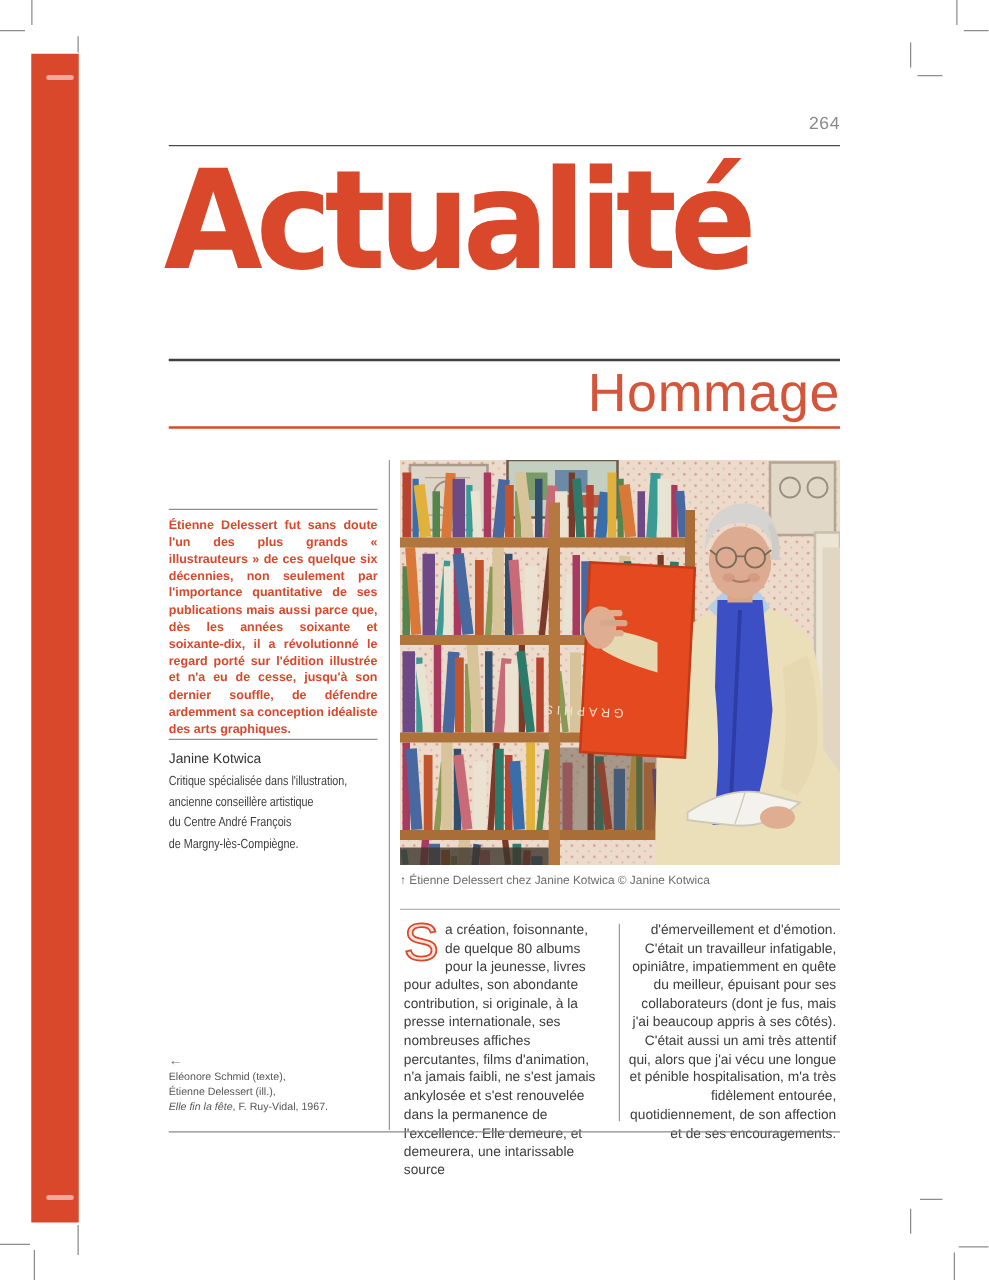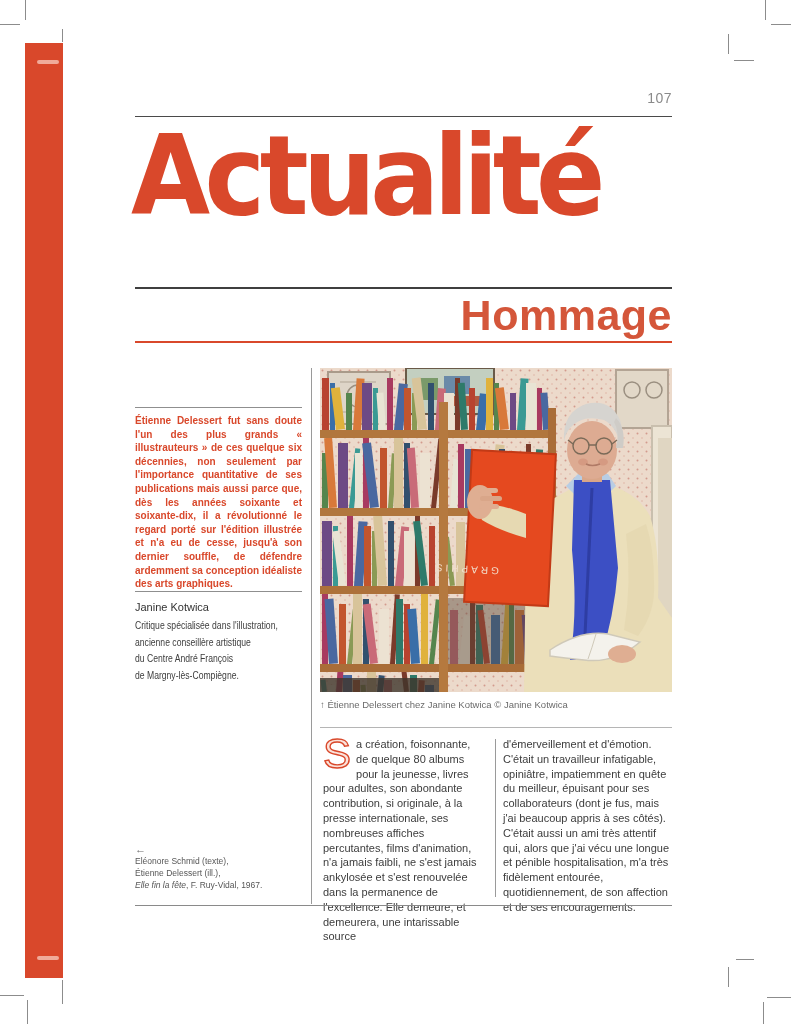--- a/index.html
+++ b/index.html
@@ -10,40 +10,40 @@
   .red-bar{position:absolute;left:25px;top:43px;width:38px;height:935px;background:#d9482b;}
   .bar-dash{position:absolute;left:12px;width:22px;height:4px;background:#f0ab9a;border-radius:2px;}
   .pagenum{position:absolute;right:119px;top:90px;font-size:14px;color:#8a8a8a;letter-spacing:.5px;}
   .big-title{position:absolute;left:131px;top:124px;width:541px;color:#d9482b;
              font-family:"DejaVu Sans","Liberation Sans",sans-serif;font-weight:bold;
              font-size:110px;line-height:.95;letter-spacing:-6px;
              transform:scaleX(.93);transform-origin:0 0;white-space:nowrap;}
   .subtitle{position:absolute;left:135px;top:244px;width:537px;font-size:13.5px;
             letter-spacing:-.2px;color:#4f4f4f;}
   .rubric{position:absolute;left:135px;top:291px;width:537px;text-align:right;
-          font-size:43px;color:#d4563a;font-weight:700;letter-spacing:.5px;}
+          font-size:43px;color:#d4563a;font-weight:400;letter-spacing:.5px;}
   .kicker{position:absolute;left:135px;top:361px;font-size:12.5px;font-weight:bold;
           line-height:17px;letter-spacing:.3px;}
   .kicker .l1{color:#232323;}
   .kicker .l2{color:#d9482b;}
   .lede{position:absolute;left:135px;top:414px;width:167px;font-size:10px;font-weight:bold;
         line-height:13.6px;color:#d9482b;text-align:justify;}
   .author-name{position:absolute;left:135px;top:601px;font-size:11px;font-weight:normal;color:#333;}
   .bio{position:absolute;left:135px;top:617px;width:215px;font-size:10.5px;line-height:16.5px;
        color:#3d3d3d;transform:scaleX(.82);transform-origin:0 0;}
   .bio div{white-space:nowrap;}
   .side-cap{position:absolute;left:135px;top:843px;font-size:8.5px;line-height:12px;color:#565656;}
   .side-cap .arr{font-size:11px;color:#6a6a6a;}
   .side-cap i{font-style:italic;}
   .vdiv{position:absolute;width:1px;background:#9a9a9a;}
   .photo-wrap{position:absolute;left:320px;top:368px;width:352px;height:324px;overflow:hidden;}
   .photo-cap{position:absolute;left:320px;top:699px;width:352px;font-size:9.5px;color:#6b6b6b;}
   .body-col{position:absolute;top:737px;font-size:11px;line-height:14.8px;color:#3c3c3c;}
   .col1{left:323px;width:161px;}
-  .col2{left:503px;width:166px;}
+  .col2{left:503px;width:166px;text-align:right;}
   .dropcap{float:left;font-size:42px;line-height:30px;padding:2px 5px 0 0;
            color:#fbe3db;-webkit-text-stroke:1.4px #d9482b;font-weight:400;
            font-family:"Liberation Sans",sans-serif;}
 </style>
 </head>
 <body>
 
 <div class="page">
 
   <div class="mark" style="left:25px;top:0;width:1px;height:20px;"></div>
@@ -59,21 +59,21 @@
   <div class="mark" style="left:736px;top:959px;width:18px;height:1px;"></div>
   <div class="mark" style="left:728px;top:967px;width:1px;height:20px;"></div>
   <div class="mark" style="left:767px;top:997px;width:24px;height:1px;"></div>
   <div class="mark" style="left:763px;top:1002px;width:1px;height:22px;"></div>
 
   <div class="red-bar">
     <div class="bar-dash" style="top:17px;"></div>
     <div class="bar-dash" style="top:913px;"></div>
   </div>
 
-  <div class="pagenum">107</div>
+  <div class="pagenum">264</div>
   <div class="rule" style="left:135px;top:116px;width:537px;height:1px;background:#4a4a4a;"></div>
   <div class="big-title">Actualité</div>
   <div class="rule" style="left:135px;top:287px;width:537px;height:2px;background:#3f3f3f;"></div>
   <div class="rubric">Hommage</div>
   <div class="rule" style="left:135px;top:341px;width:537px;height:2px;background:#d9482b;"></div>
 
   <div class="rule" style="left:135px;top:407px;width:167px;height:1px;background:#8f8f8f;"></div>
   <div class="lede">Étienne Delessert fut sans doute l'un des plus grands « illustrauteurs » de ces quelque six décennies, non seulement par l'importance quantitative de ses publications mais aussi parce que, dès les années soixante et soixante-dix, il a révolutionné le regard porté sur l'édition illustrée et n'a eu de cesse, jusqu'à son dernier souffle, de défendre ardemment sa conception idéaliste des arts graphiques.</div>
   <div class="rule" style="left:135px;top:591px;width:167px;height:1px;background:#8f8f8f;"></div>
   <div class="author-name">Janine Kotwica</div>

